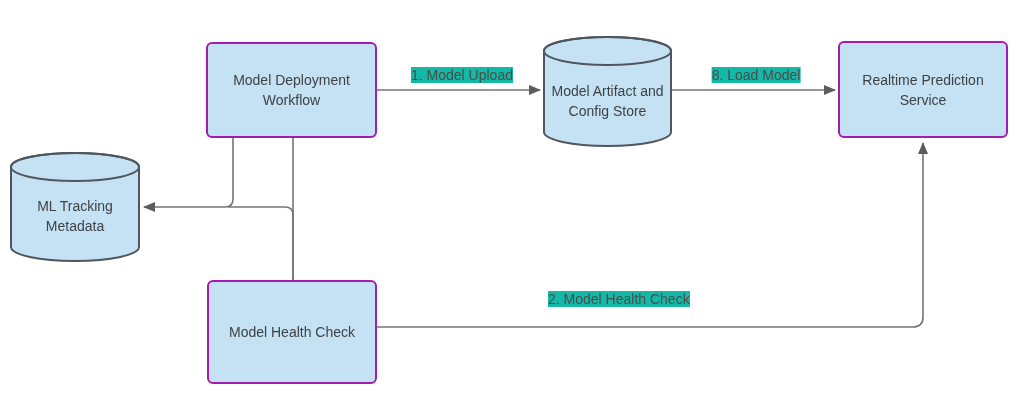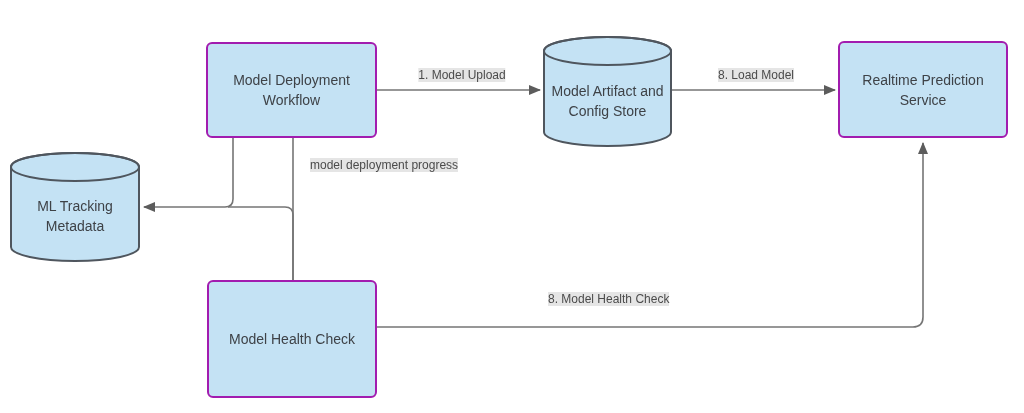--- a/index.html
+++ b/index.html
@@ -40,25 +40,25 @@
   .cyl-text {
     position: absolute;
     left: 0; right: 0;
     top: 18px; bottom: 0;
     display: flex;
     align-items: center;
     justify-content: center;
   }
   .edge-label {
     position: absolute;
-    font-size: 12px;
+    font-size: 14px;
     color: #4b4b4b;
     white-space: nowrap;
     transform: translateY(-50%);
-    background: #e5e5e5;
+    background: #14b8a6;
   }
   .edge-label.centered { transform: translate(-50%, -50%); }
 </style>
 </head>
 <body>
 
 <div id="canvas">
 
   <svg id="edge-layer" viewBox="0 0 1024 413" xmlns="http://www.w3.org/2000/svg">
     <defs>
@@ -101,26 +101,25 @@
     </svg>
     <div class="cyl-text">
       <span class="node-label" style="max-width:100px">ML Tracking Metadata</span>
     </div>
   </div>
 
   <div class="node rect" style="left:838px; top:41px; width:170px; height:97px">
     <span class="node-label" style="max-width:152px">Realtime Prediction Service</span>
   </div>
 
-  <div class="node rect" style="left:207px; top:280px; width:170px; height:118px">
+  <div class="node rect" style="left:207px; top:280px; width:170px; height:104px">
     <span class="node-label" style="max-width:160px">Model Health Check</span>
   </div>
 
   <div class="edge-label centered" style="left:462px; top:75px">1. Model Upload</div>
 
   <div class="edge-label centered" style="left:756px; top:75px">8. Load Model</div>
 
-  <div class="edge-label" style="left:310px; top:165px">model deployment progress</div>
 
 
-  <div class="edge-label" style="left:548px; top:299px">8. Model Health Check</div>
+  <div class="edge-label" style="left:548px; top:299px">2. Model Health Check</div>
 
 </div>
 
 </body></html>

